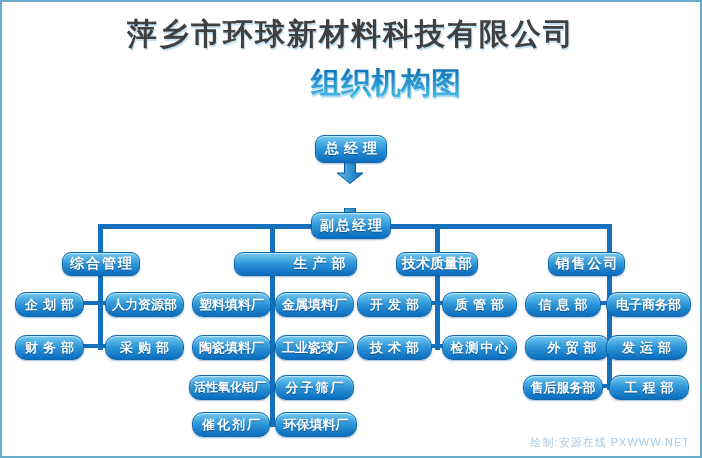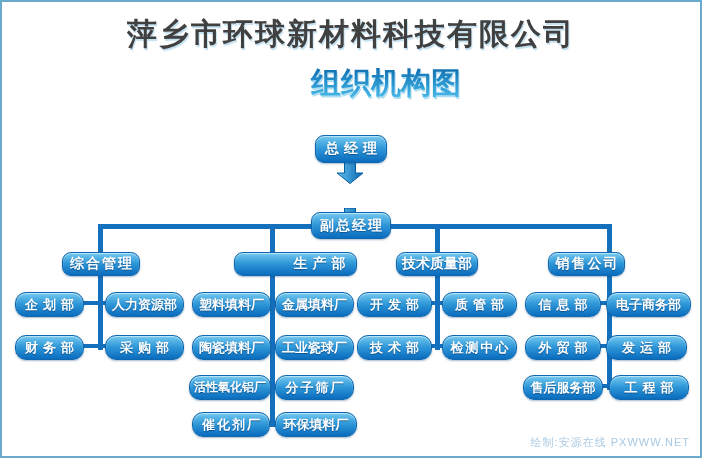--- a/index.html
+++ b/index.html
@@ -93,19 +93,19 @@
   <div class="node" style="left: 190px; top: 410px; width: 76px; height: 23px; letter-spacing: 2px; text-indent: 2px;">催化剂厂</div>
   <div class="node" style="left:273px;top:410px;width:80px;height:23px">环保填料厂</div>
 
   <div class="node" style="left: 355px; top: 290px; width: 73px; height: 23px; letter-spacing: 5px; text-indent: 5px;">开发部</div>
   <div class="node" style="left: 440px; top: 290px; width: 73px; height: 23px; letter-spacing: 5px; text-indent: 5px;">质管部</div>
   <div class="node" style="left: 355px; top: 333px; width: 73px; height: 23px; letter-spacing: 5px; text-indent: 5px;">技术部</div>
   <div class="node" style="left: 440px; top: 333px; width: 73px; height: 23px; letter-spacing: 2px; text-indent: 2px;">检测中心</div>
 
   <div class="node" style="left: 523px; top: 290px; width: 74px; height: 23px; letter-spacing: 5px; text-indent: 5px;">信息部</div>
   <div class="node" style="left:604px;top:290px;width:83px;height:23px">电子商务部</div>
-  <div class="node" style="left: 523px; top: 333px; width: 74px; height: 23px; letter-spacing: 5px; text-indent: 5px;">外贸部</div>
+  <div class="node" style="left: 523px; top: 333px; width: 74px; height: 23px; letter-spacing: 5px; text-indent: 5px; padding-left: 9px;">外贸部</div>
   <div class="node" style="left: 604px; top: 333px; width: 79px; height: 23px; letter-spacing: 5px; text-indent: 5px;">发运部</div>
   <div class="node" style="left:521px;top:373px;width:78px;height:23px">售后服务部</div>
   <div class="node" style="left: 607px; top: 373px; width: 78px; height: 23px; letter-spacing: 5px; text-indent: 5px;">工程部</div>
 
   <div class="watermark">绘制:安源在线 PXWWW.NET</div>
 </div>
 
 </body></html>

